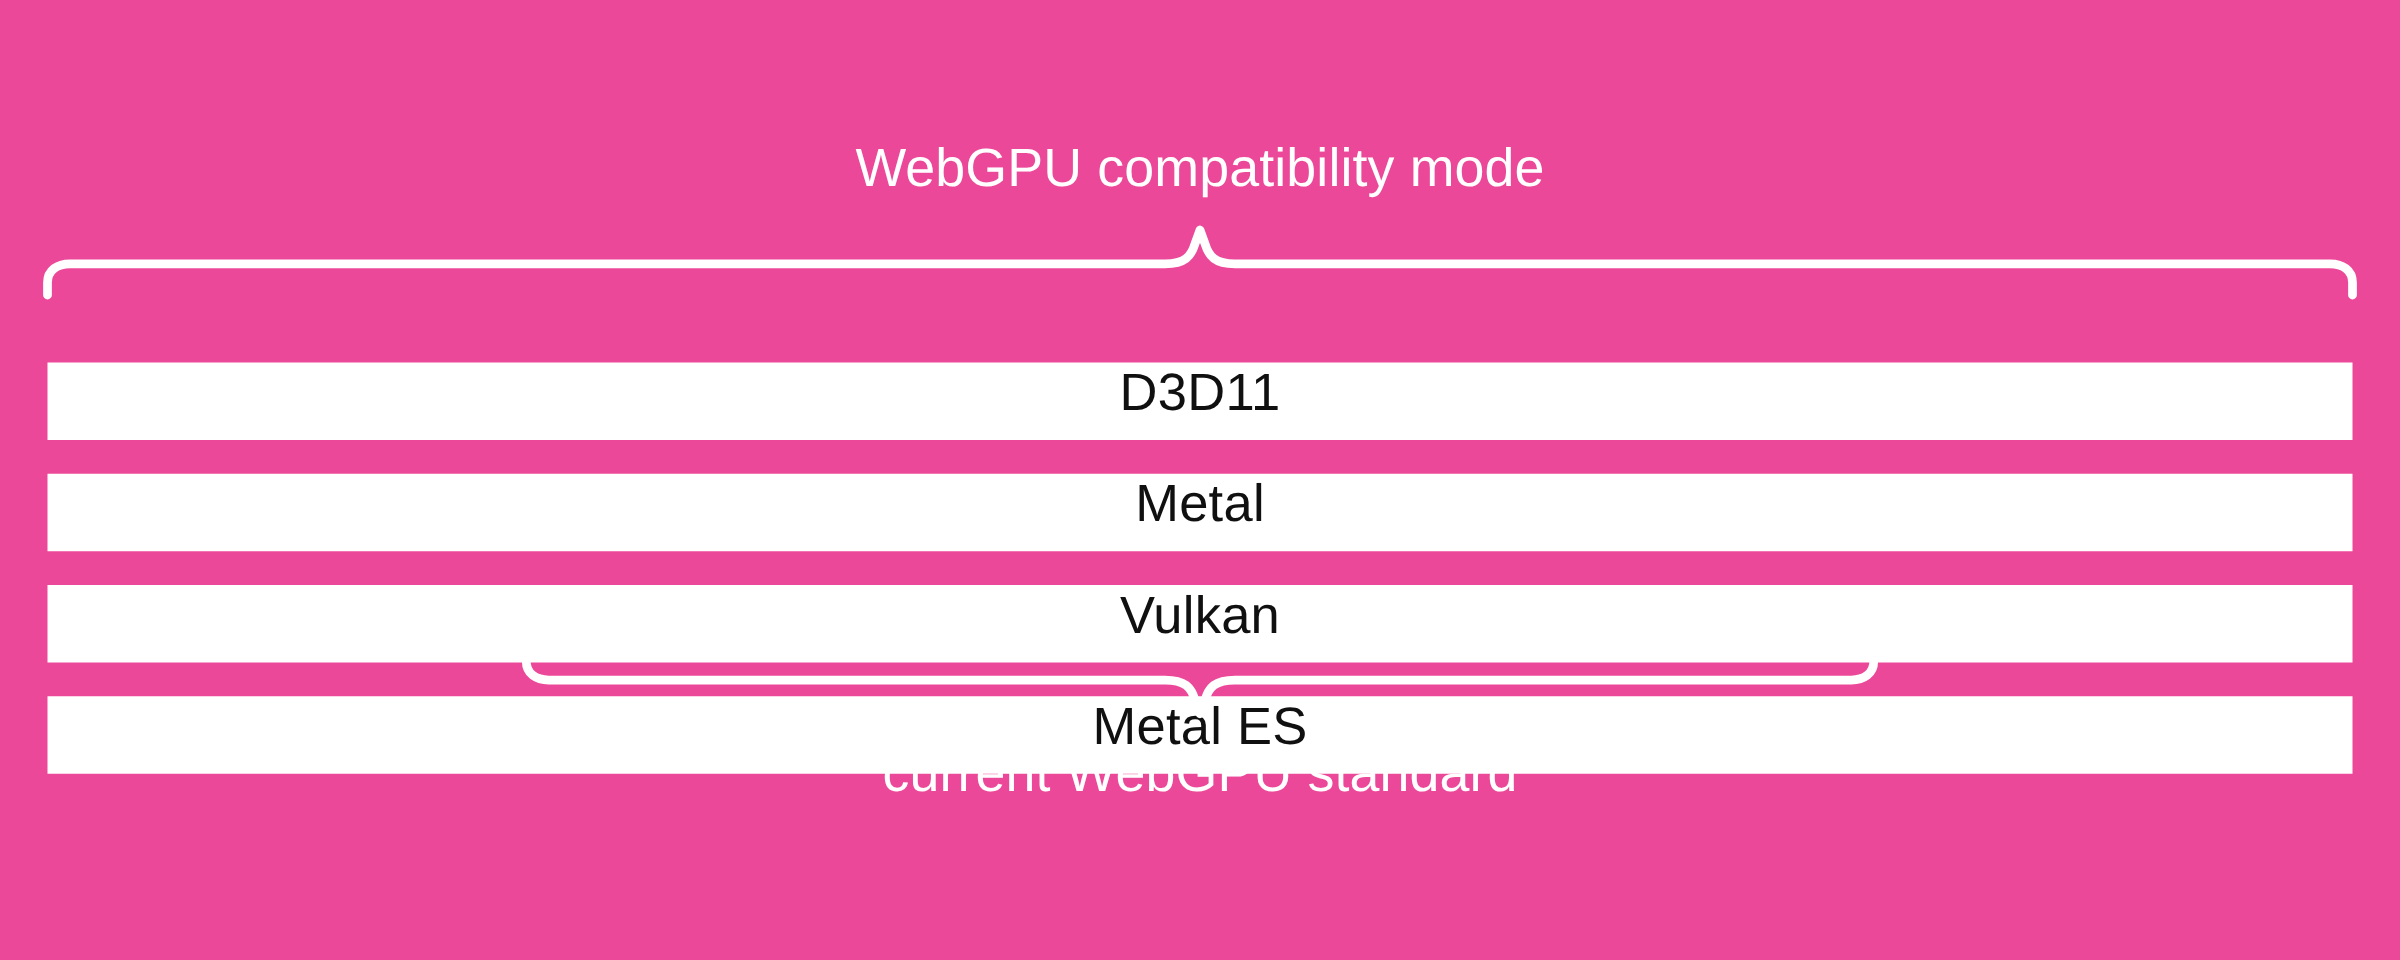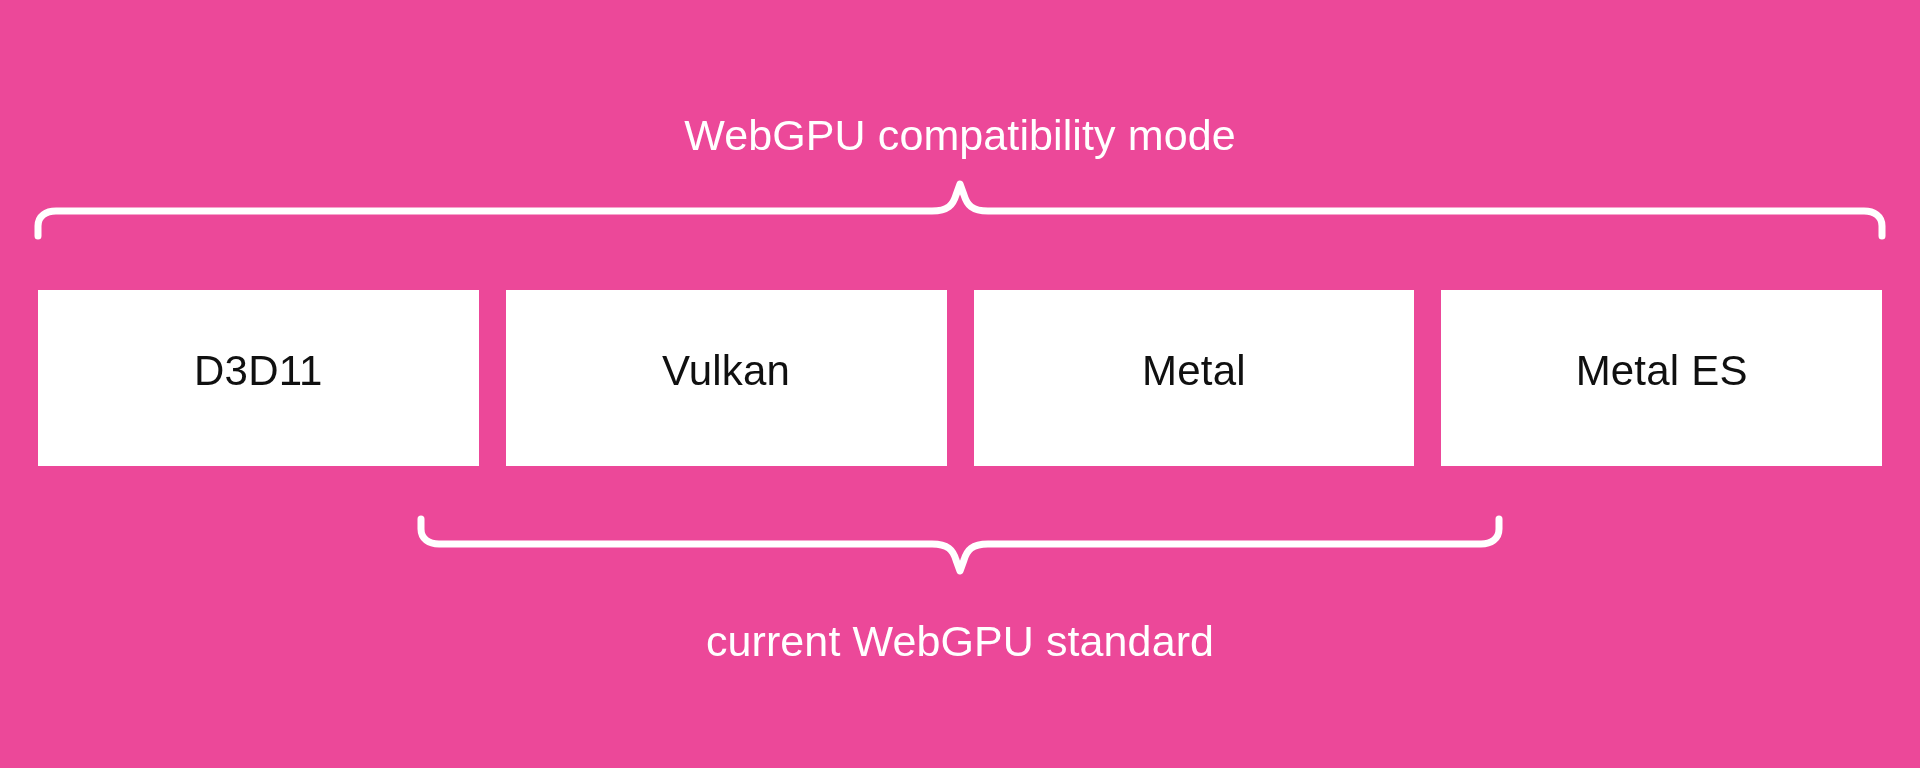--- a/index.html
+++ b/index.html
@@ -28,21 +28,21 @@
     width: 1920px;
     text-align: center;
     color: #ffffff;
     font-size: 43px;
     font-weight: 400;
     letter-spacing: 0.1px;
     line-height: 1.1;
     white-space: nowrap;
   }
   #top-caption  { top: 112px; }
-  #bottom-caption { top: 618px; }
+  #bottom-caption { top: 596px; }
 
   
   .brace {
     position: absolute;
     left: 0;
     top: 0;
     width: 1920px;
     height: 768px;
     pointer-events: none;
   }
@@ -55,21 +55,21 @@
   }
 
   
   #boxes {
     position: absolute;
     left: 38px;
     top: 290px;
     width: 1844px;
     height: 176px;
     display: flex;
-    flex-direction: row;
+    flex-direction: column;
     gap: 27px;
   }
   .api-box {
     flex: 1 1 0;
     background: #ffffff;
     display: flex;
     align-items: center;
     justify-content: center;
     padding-bottom: 14px;
     box-sizing: border-box;
@@ -101,24 +101,24 @@
              L 1864 211
              C 1874 211 1882 216 1882 226
              L 1882 236"></path>
   </svg>
 
   <div id="boxes">
     <div class="api-box">
       <span class="api-box-label">D3D11</span>
     </div>
     <div class="api-box">
-      <span class="api-box-label">Vulkan</span>
+      <span class="api-box-label">Metal</span>
     </div>
     <div class="api-box">
-      <span class="api-box-label">Metal</span>
+      <span class="api-box-label">Vulkan</span>
     </div>
     <div class="api-box">
       <span class="api-box-label">Metal ES</span>
     </div>
   </div>
 
   <svg class="brace" id="bottom-brace" viewBox="0 0 1920 768" xmlns="http://www.w3.org/2000/svg">
     <path d="M 421 519
              L 421 529
              C 421 539 429 544 439 544

